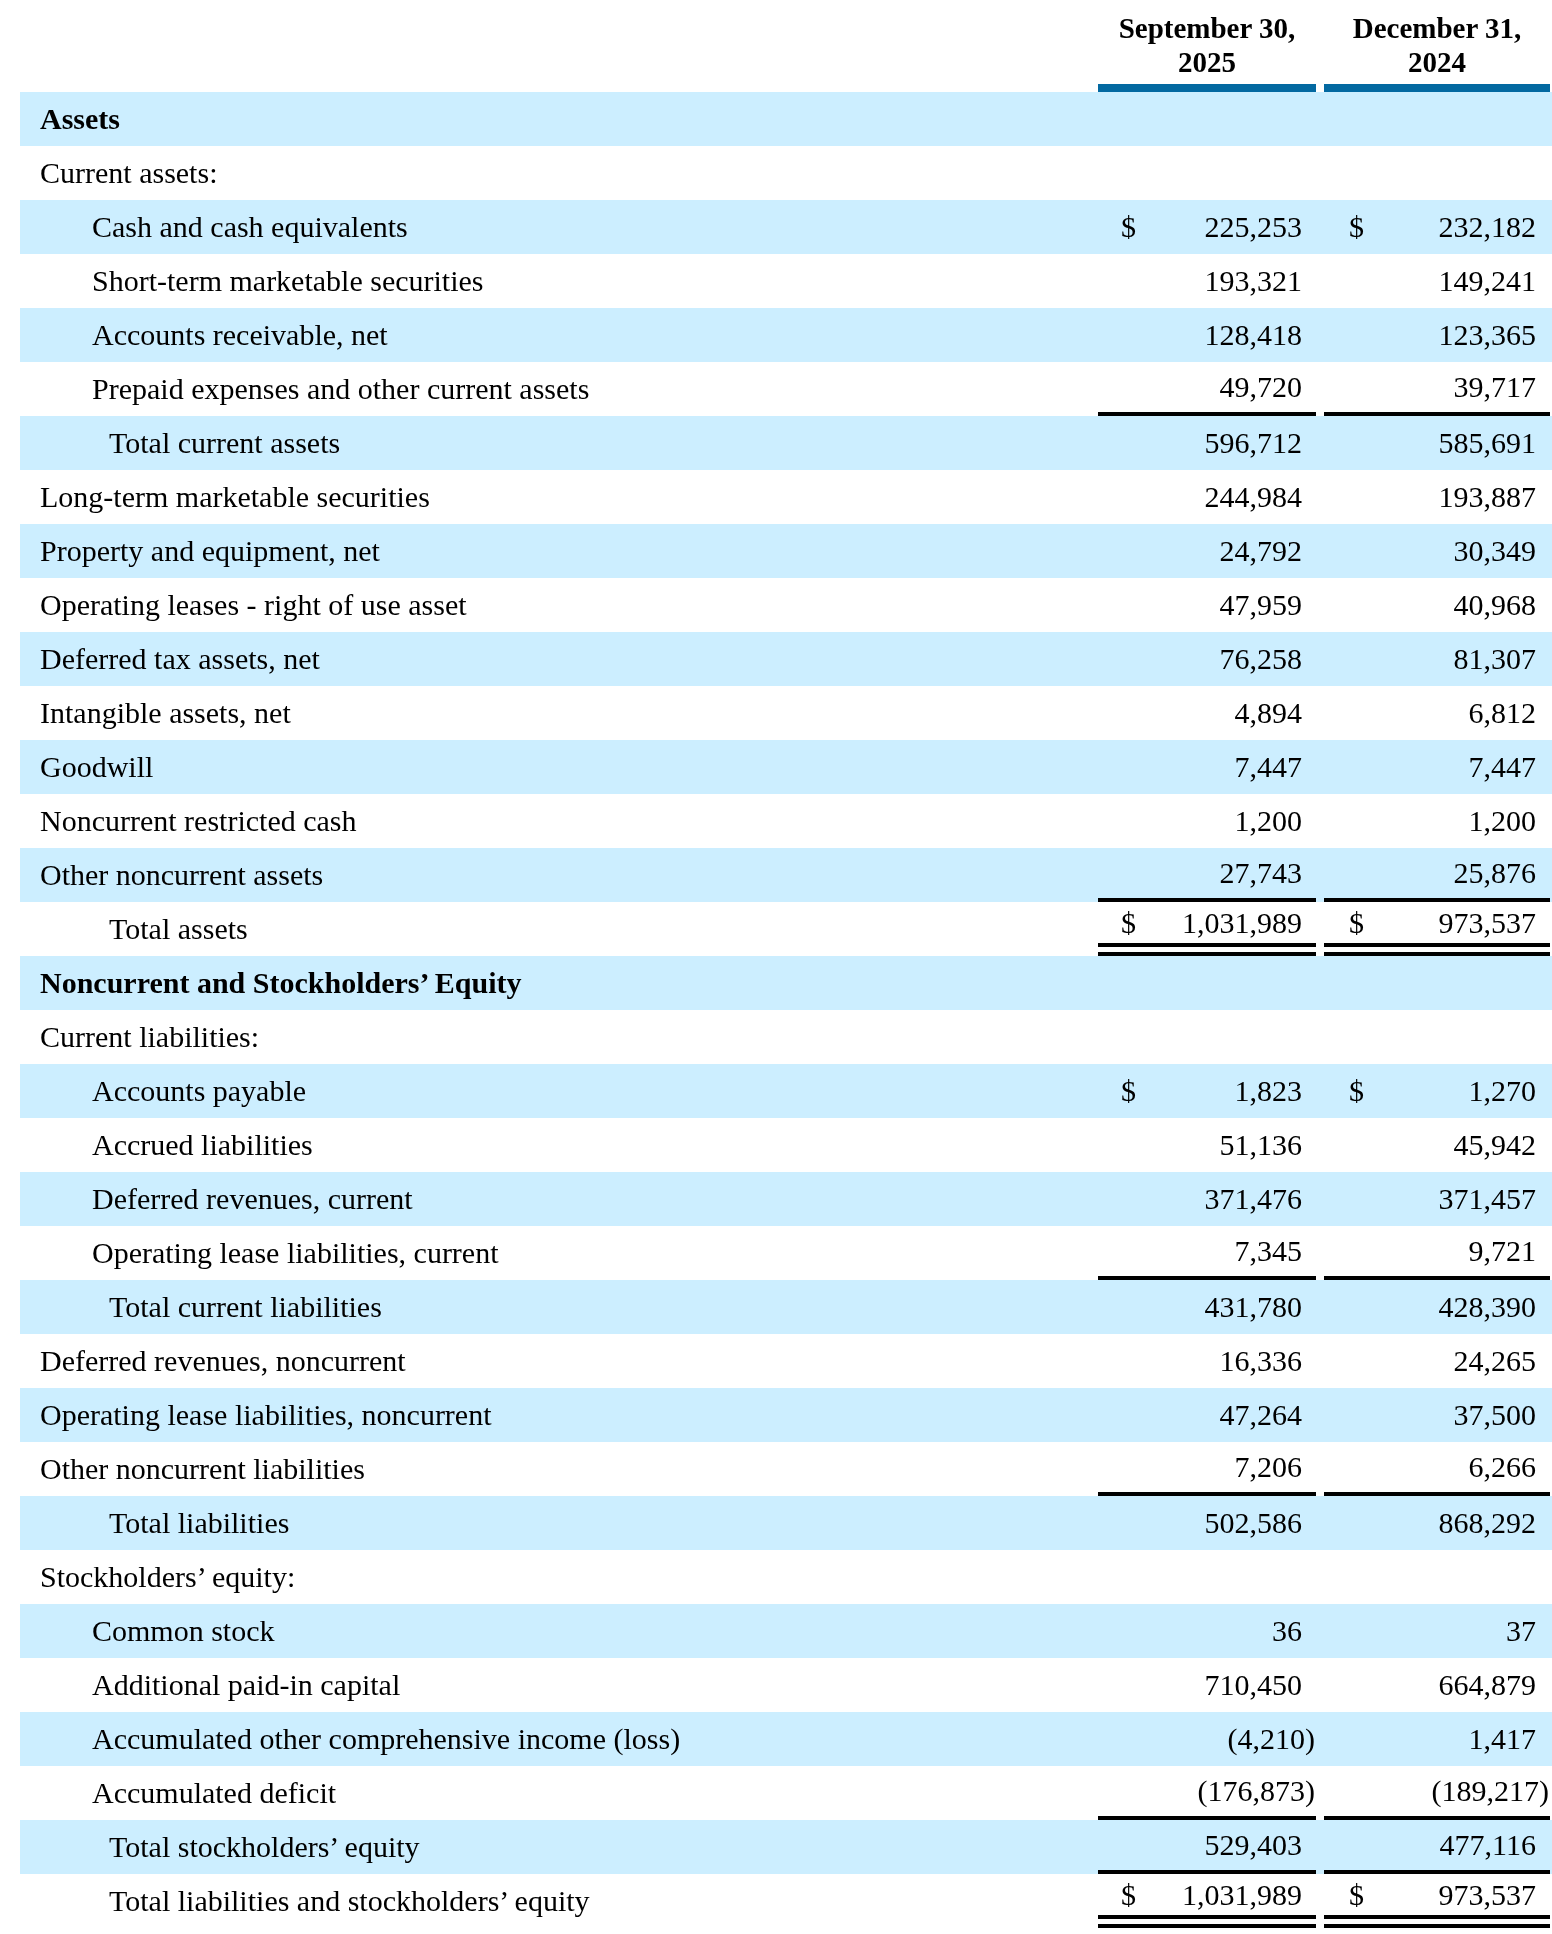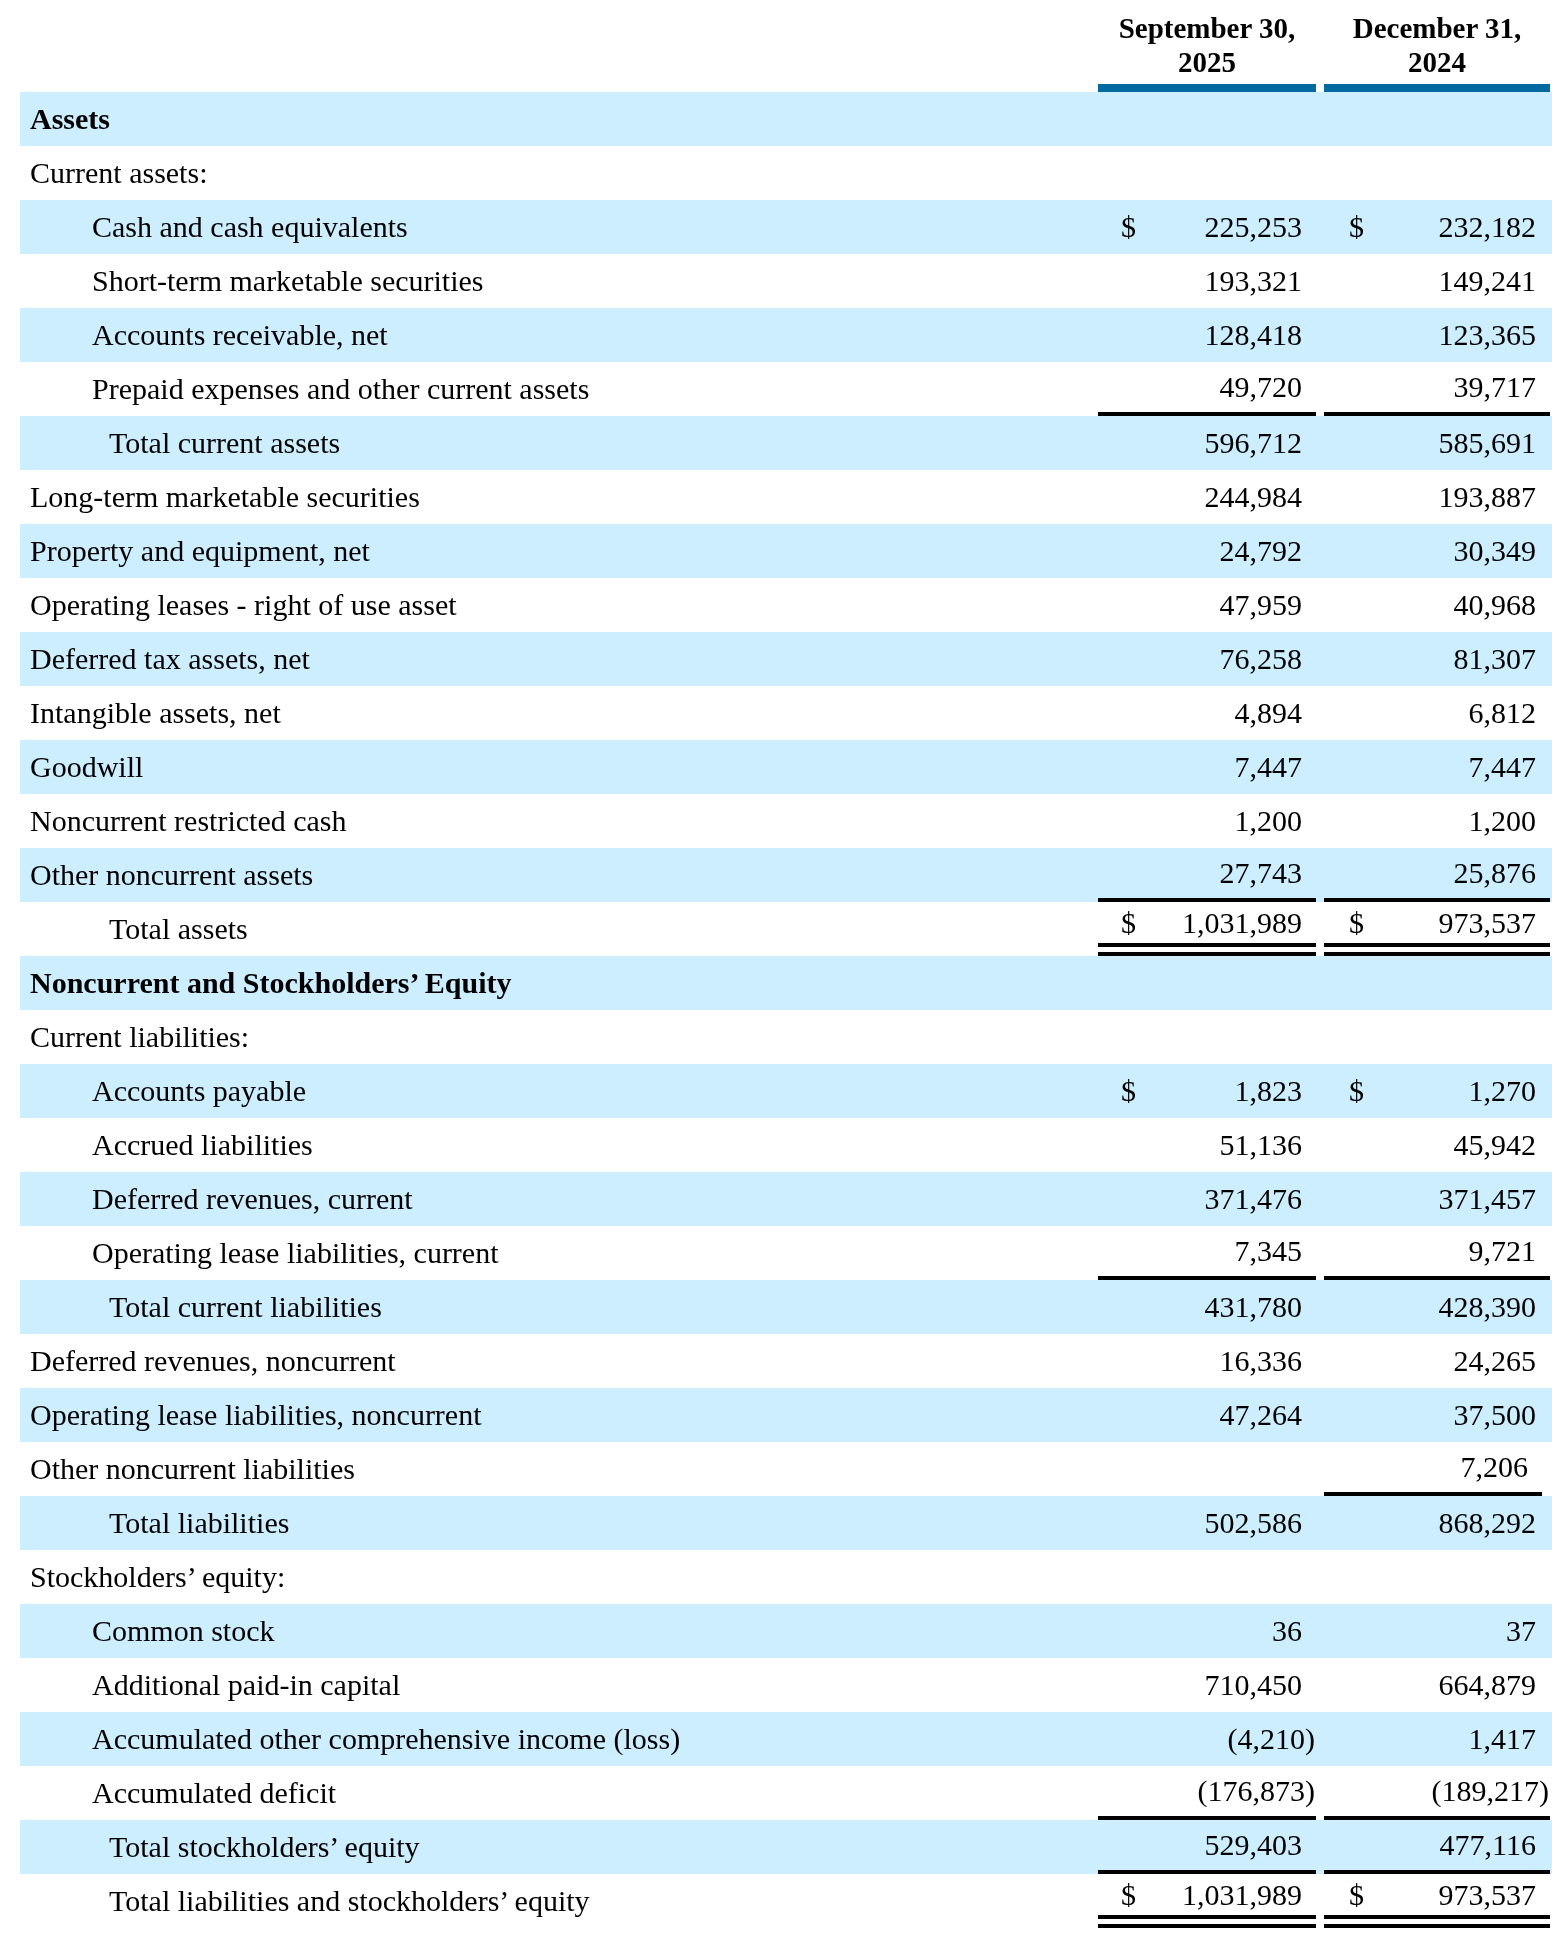--- a/index.html
+++ b/index.html
@@ -23,21 +23,21 @@
   .c1 { width: 218px; }
   .c2 { width: 226px; }
   .cgap { width: 8px; }
   .redge { width: 2px; }
 
   
   .row { display: flex; align-items: center; height: 54px; font-size: 30px; }
   .row.shaded { background: #cceeff; }
   .row.bold { font-weight: bold; }
   .label { flex: 1; box-sizing: border-box; }
-  .ind0 { padding-left: 10px; }
+  .ind0 { padding-left: 20px; }
   .ind1 { padding-left: 72px; }
   .ind2 { padding-left: 89px; }
 
   .amt {
     box-sizing: border-box; height: 100%;
     display: flex; align-items: center; justify-content: flex-end;
     position: relative; padding-right: 14px;
   }
   .amt .cur { position: absolute; left: 23px; }
   .amt.c2 .cur { left: 25px; }
@@ -327,20 +327,23 @@
           <span class="num">37,500</span>
         </div>
         <div class="redge"></div>
       </div>
       <div class="row">
         <div class="label ind0">Other noncurrent liabilities</div>
         <div class="amt c1 ln-s">
           <span class="num">7,206</span>
         </div>
         <div class="cgap"></div>
+        <div class="amt c2 ln-s">
+          <span class="num">6,266</span>
+        </div>
         <div class="redge"></div>
       </div>
       <div class="row shaded">
         <div class="label ind2">Total liabilities</div>
         <div class="amt c1">
           <span class="num">502,586</span>
         </div>
         <div class="cgap"></div>
         <div class="amt c2">
           <span class="num">868,292</span>

